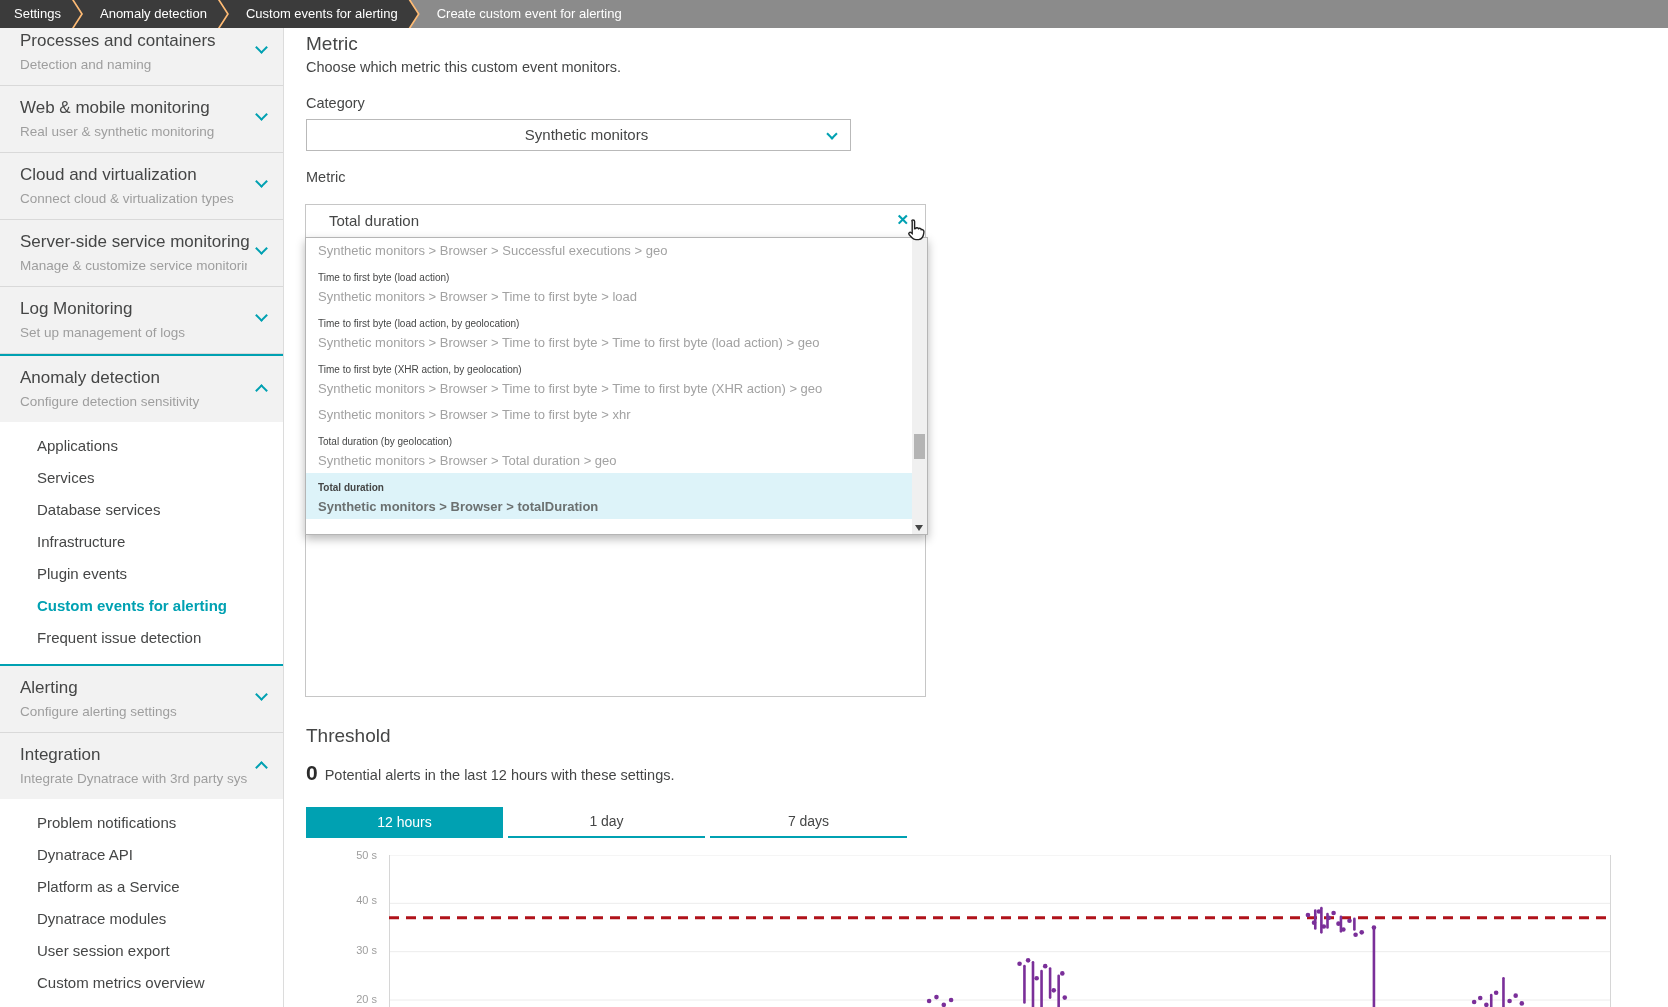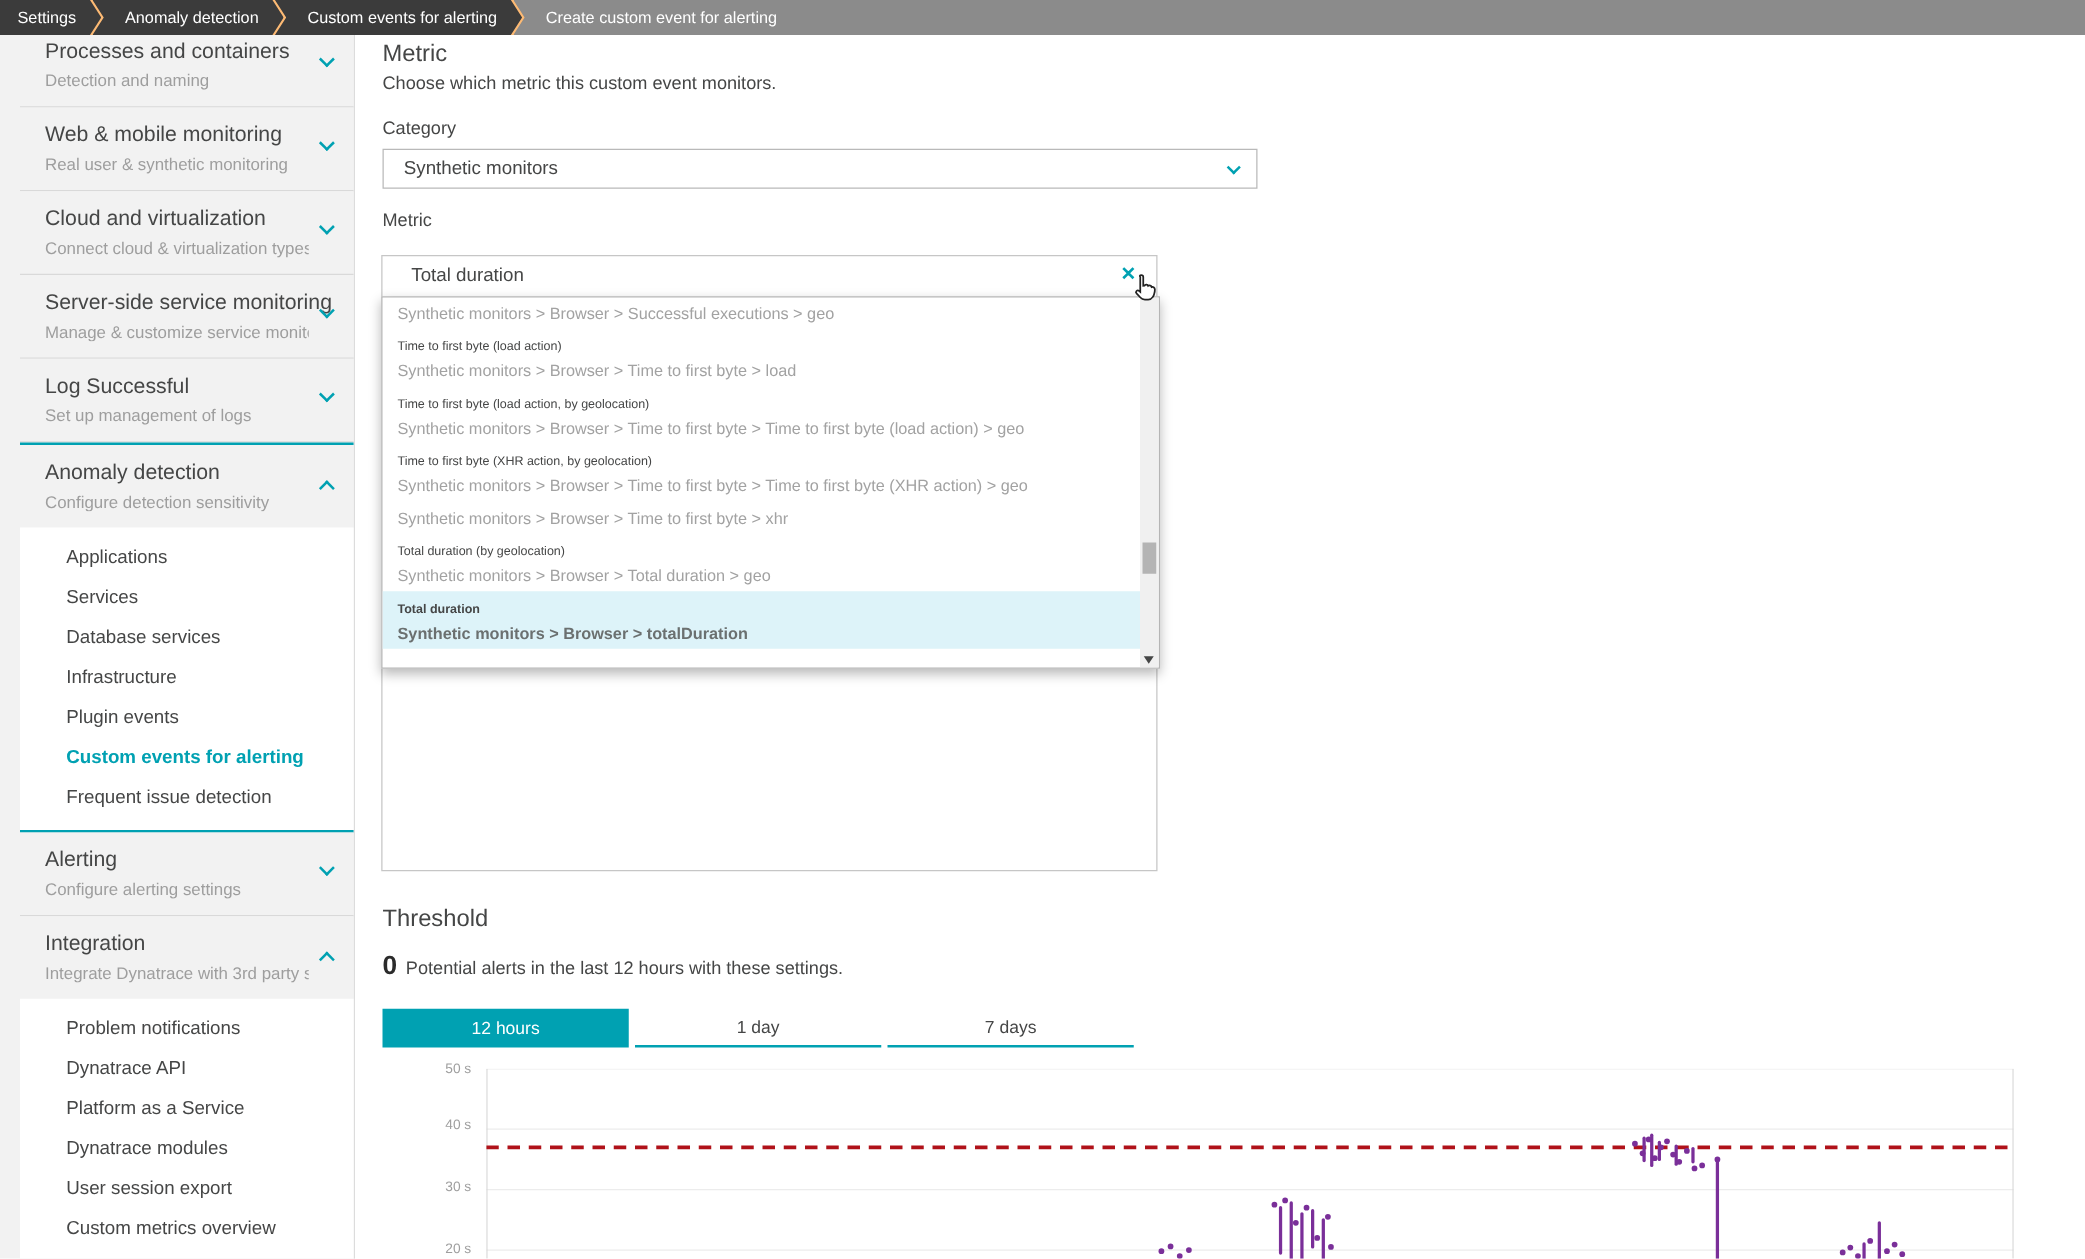--- a/index.html
+++ b/index.html
@@ -12,21 +12,21 @@
            clip-path:polygon(0 0, calc(100% - 9px) 0, 100% 50%, calc(100% - 9px) 100%, 0 100%, 9px 50%);
            margin-left:-7px; white-space:nowrap; cursor:pointer; }
   .crumb:first-child { clip-path:polygon(0 0, calc(100% - 9px) 0, 100% 50%, calc(100% - 9px) 100%, 0 100%);
            margin-left:0; padding-left:14px; }
   .crumb.active { background:#8b8b8b; flex:1; cursor:default;
            clip-path:polygon(0 0, 100% 0, 100% 100%, 0 100%, 9px 50%); }
 
   
   .sidebar { position:absolute; top:28px; left:0; width:284px; bottom:0; background:#f2f2f2;
              border-right:1px solid #dcdcdc; overflow:hidden; }
-  .section { border-bottom:1px solid #d9d9d9; position:relative; background:#f2f2f2;margin-left:16px; }
+  .section { border-bottom:1px solid #d9d9d9; position:relative; background:#f2f2f2; }
   .section-header { padding:12px 36px 13px 20px; position:relative; cursor:pointer; }
   .section:first-child .section-header { padding-top:3px; }
   .s-title { font-size:17px; color:#454646; white-space:nowrap; }
   .s-sub { font-size:13.5px; color:#9e9e9e; margin-top:6px; white-space:nowrap; overflow:hidden; }
   .chev { position:absolute; right:17px; top:24px; width:9px; height:9px;
           border-right:2px solid #00a1b2; border-bottom:2px solid #00a1b2; transform:rotate(45deg); }
   .section:first-child .chev { top:15px; }
   .chev.up { transform:rotate(-135deg); top:30px; }
   .section.teal-top { border-top:2px solid #00a1b2; }
   .section.teal-bottom { border-bottom:2px solid #00a1b2; }
@@ -34,22 +34,22 @@
   .subitem { height:32px; line-height:32px; padding-left:37px; font-size:15px; color:#454646;
              cursor:pointer; white-space:nowrap; }
   .subitem.active { color:#00a1b2; font-weight:bold; }
 
   
   .main { position:absolute; left:285px; top:28px; right:0; bottom:0; background:#fff; }
   .h-section { position:absolute; font-size:19px; color:#454646; font-weight:400; }
   .desc { position:absolute; font-size:14.5px; color:#454646; }
   .field-label { position:absolute; font-size:14.5px; color:#454646; }
 
-  .select-box { position:absolute; width:700px; height:32px; border:1px solid #b9b9b9; background:#fff;
-                font-size:15px; line-height:30px; padding-left:16px; color:#454646; cursor:pointer; }
+  .select-box { position:absolute; width:545px; height:32px; border:1px solid #b9b9b9; background:#fff;
+                font-size:15px; line-height:30px; padding-left:16px; color:#454646; cursor:pointer;text-align:center; }
   .select-chev { position:absolute; right:14px; top:10px; width:8px; height:8px;
                  border-right:2px solid #00a1b2; border-bottom:2px solid #00a1b2; transform:rotate(45deg); }
 
   .metric-box { position:absolute; left:20px; top:176px; width:621px; height:493px;
                 border:1px solid #c6c6c6; background:#fff;padding-left:11px; }
   .metric-input { position:relative; height:32px; }
   .metric-input-text { font-size:15px; line-height:32px; padding-left:12px; color:#454646; }
   .clear-x { position:absolute; right:16px; top:0; color:#00a1b2; font-size:15px; font-weight:bold;
              line-height:30px; cursor:pointer; }
 
@@ -123,21 +123,21 @@
   <div class="section">
     <div class="section-header">
       <div class="s-title">Server-side service monitoring</div>
       <div class="s-sub">Manage &amp; customize service monitoring</div>
       <div class="chev"></div>
     </div>
   </div>
 
   <div class="section">
     <div class="section-header">
-      <div class="s-title">Log Successful</div>
+      <div class="s-title">Log Monitoring</div>
       <div class="s-sub">Set up management of logs</div>
       <div class="chev"></div>
     </div>
   </div>
 
   <div class="section teal-top teal-bottom">
     <div class="section-header">
       <div class="s-title">Anomaly detection</div>
       <div class="s-sub">Configure detection sensitivity</div>
       <div class="chev up"></div>

